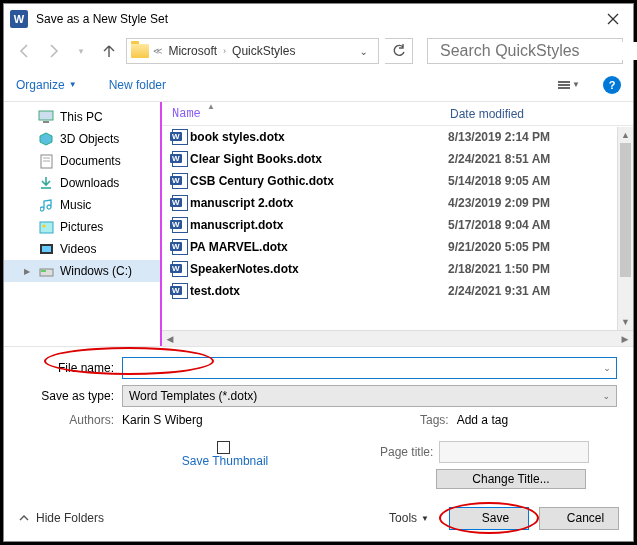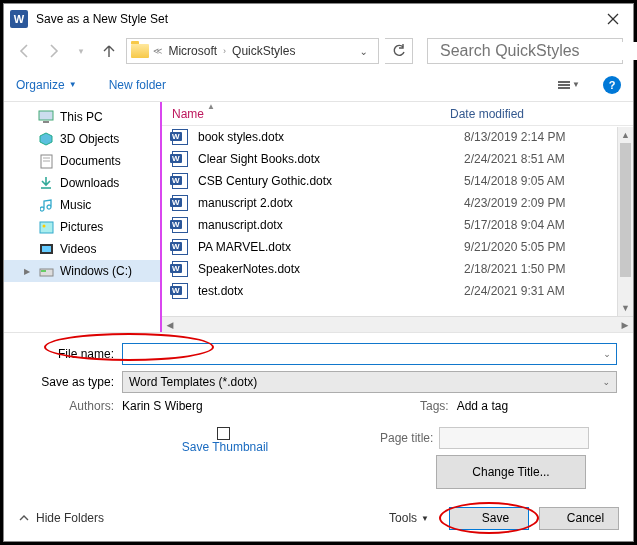--- a/index.html
+++ b/index.html
@@ -32,25 +32,25 @@
 .viewbtn .bars span { width:12px; height:2px; background:#666;}
 .help { width: 18px; height: 18px; background: #0078d7; color: #fff; border-radius: 50%; display: flex; align-items: center; justify-content: center; font-weight: bold; font-size: 11px; }
 .body { flex: 1; display: flex; overflow: hidden; border-bottom: 1px solid #e4e4e4; }
 .tree { width: 158px; border-right: 2px solid #d946ef; overflow-y: auto; padding: 4px 0; position: relative; }
 .treeitem { display: flex; align-items: center; height: 22px; padding-left: 18px; gap: 6px; }
 .treeitem.sel { background: #d9e8f7; }
 .treeitem .exp { width: 10px; color: #777; font-size: 8px; text-align:center;}
 .ticon { width: 16px; height: 16px; display: flex; align-items: center; justify-content: center; }
 .filelist { flex: 1; display: flex; flex-direction: column; position: relative; overflow: hidden; }
 .colhead { height: 24px; display: flex; align-items: center; border-bottom: 1px solid #e8e8e8; padding-left: 10px; position:relative; }
-.colhead .c1 { width: 278px; color:#be185d; }
+.colhead .c1 { width: 278px; color:#8b5cf6;font-family:Liberation Mono, monospace; }
 .colhead .c2 { flex:1; color:#34598f; }
 .colhead .sortup { position:absolute; top:0; left:45px; font-size:8px; color:#888;}
 .files { flex: 1; overflow: hidden; }
-.filerow { height: 22px; display: flex; align-items: center; padding-left: 10px; gap: 10px; }
+.filerow { height: 22px; display: flex; align-items: center; padding-left: 10px; gap: 2px; font-weight: bold; }
 .filerow .wicon { width: 16px; height: 16px; background:#fff; border:1px solid #2b579a; position:relative; }
 .filerow .wicon::after { content:'W'; position:absolute; left:-3px; top:2px; background:#2b579a; color:#fff; font-size:8px; font-weight:bold; padding:0 2px; border-radius:1px;}
 .filerow .fname { width: 256px; }
 .filerow .fdate { color: #555; }
 .hscroll { height: 16px; background:#f0f0f0; display:flex; align-items:center; border-top:1px solid #ddd;}
 .hscroll .arr { width:16px; text-align:center; color:#777; font-size:9px;}
 .vscroll { position:absolute; right:0; top:25px; bottom:16px; width:16px; background:#f0f0f0; border-left:1px solid #ddd;}
 .vscroll .arr { height:16px; display:flex; align-items:center; justify-content:center; color:#777; font-size:9px;}
 .vscroll .thumb { position:absolute; top:16px; left:2px; right:2px; height:134px; background:#c8c8c8;}
 .filelist .files, .colhead { padding-right:16px; }
@@ -58,21 +58,21 @@
 .formrow { display: flex; align-items: center; margin-bottom: 6px; }
 .formrow label { width: 102px; text-align: right; padding-right: 8px; }
 .filenamebox { flex:1; height:22px; border:1px solid #1177cc; position:relative; display:flex; align-items:center; }
 .filenamebox input { border:none; outline:none; flex:1; padding:0 4px; font-size:12px; }
 .filenamebox .dd { width:18px; text-align:center; color:#666; font-size:9px; }
 .typebox { flex:1; height:22px; border:1px solid #adadad; background:#e9e9e9; display:flex; align-items:center; padding:0 6px; }
 .typebox .dd { margin-left:auto; color:#666; font-size:9px; }
 .metarow2 { display:flex; margin-top:4px;}
 .metarow2 .col { display:flex; align-items:center;}
 .pgt-input { width: 150px; height:22px; border:1px solid #c9c9c9; background:#f6f6f6; margin-left:6px;}
-.chgtitle { width:150px; height:34px; border:1px solid #adadad; background:#e1e1e1; margin-left:0; margin-top:6px;}
+.chgtitle { width:150px; height:20px; border:1px solid #adadad; background:#e1e1e1; margin-left:0; margin-top:6px;}
 .bottom { height: 46px; display:flex; align-items:center; padding: 0 14px; gap:10px;}
 .hidefolders { display:flex; align-items:center; gap:6px; color:#333; }
 .btn { width: 80px; height: 23px; border:1px solid #adadad; background:#e1e1e1; display:flex; align-items:center; justify-content:center;padding-left:13px; }
 .btn.save { border:1px solid #0078d7;}
 .tools { display:flex; align-items:center; gap:4px; color:#333; margin-right:10px;}
 .red-ellipse { position:absolute; border:2px solid #d00; border-radius:50%; pointer-events:none;}
 .checkbox { width:13px; height:13px; border:1px solid #333; display:inline-block; margin-right:4px;}
 </style>
 </head>
 <body>

